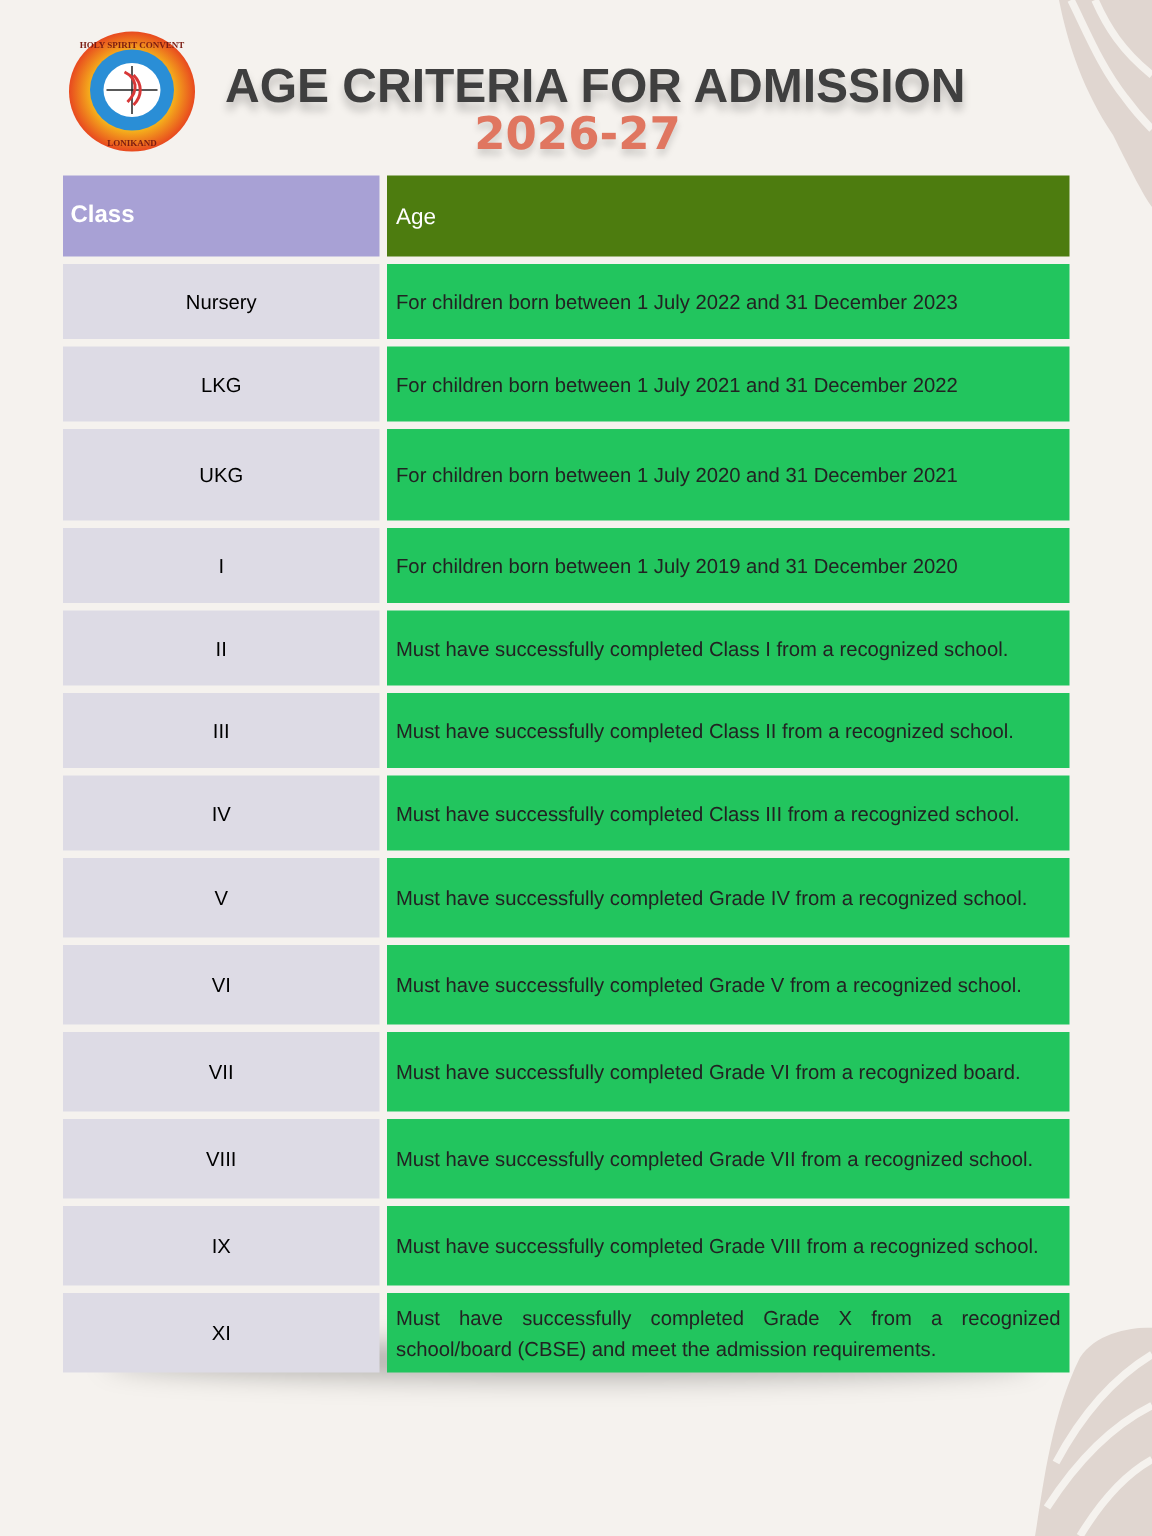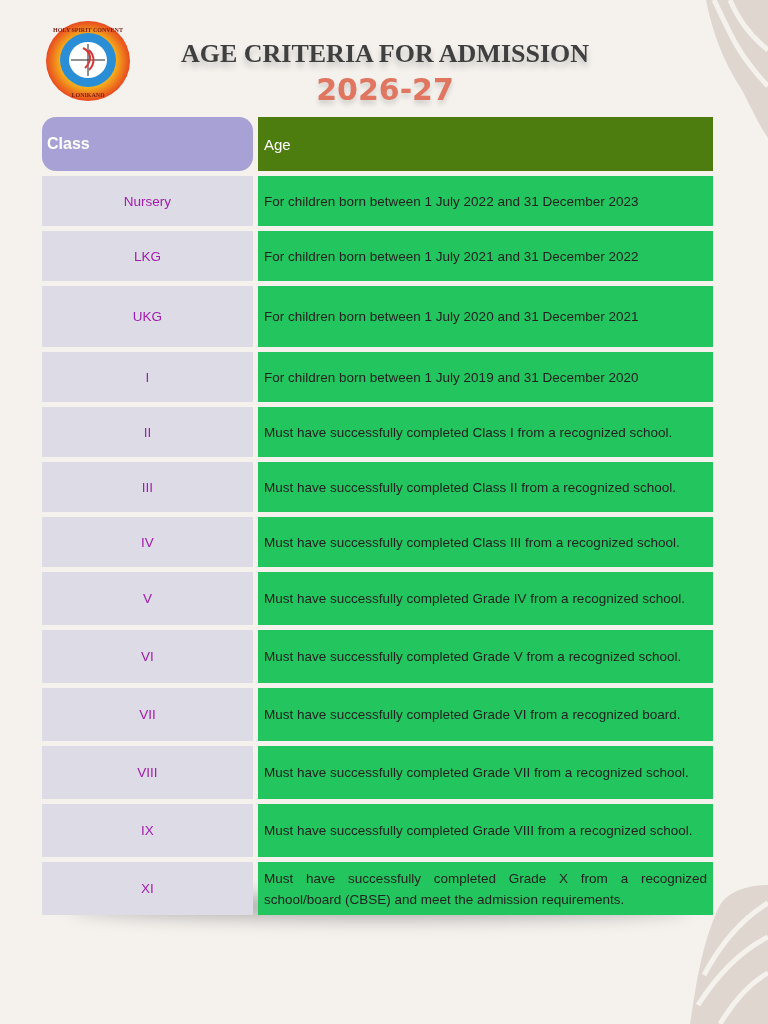--- a/index.html
+++ b/index.html
@@ -34,23 +34,23 @@
       top: 20px;
       width: 86px;
       height: 82px;
     }
     .title {
       position: absolute;
       left: 150px;
       width: 470px;
       top: 39px;
       text-align: center;
-      font-family: Liberation Serif, serif;
+      font-family: Liberation Sans, sans-serif;
       font-weight: bold;
-      font-size: 26px;
+      font-size: 32px;
       letter-spacing: 0px;
       color: #3f3f3f;
       text-shadow: 0 5px 6px rgba(0,0,0,0.22);
       white-space: nowrap;
     }
     .subtitle {
       position: absolute;
       left: 150px;
       width: 470px;
       top: 72px;
@@ -82,21 +82,21 @@
       margin-bottom: 5px;
     }
     .cell-class {
       width: 211px;
       margin-right: 5px;
       background: #dddbe5;
       display: flex;
       align-items: center;
       justify-content: center;
       font-size: 13.5px;
-      color: #a21caf;
+      color: #000000;
     }
     .cell-age {
       flex: 1;
       background: #22c55e;
       display: flex;
       align-items: center;
       padding: 0 6px 0 6px;
       font-size: 13.5px;
       color: #222;
       line-height: 21px;
@@ -110,21 +110,20 @@
       text-align-last: left;
     }
     .header .cell-class {
       background: #a8a1d5;
       color: #fff;
       font-weight: bold;
       font-size: 16px;
       justify-content: flex-start;
       padding-left: 5px;
       width: 206px;
-      border-radius: 14px;
     }
     .header .cell-age {
       background: #4d7c0f;
       color: #fff;
       font-size: 15px;
     }
   </style>
 </head>
 <body>
 

